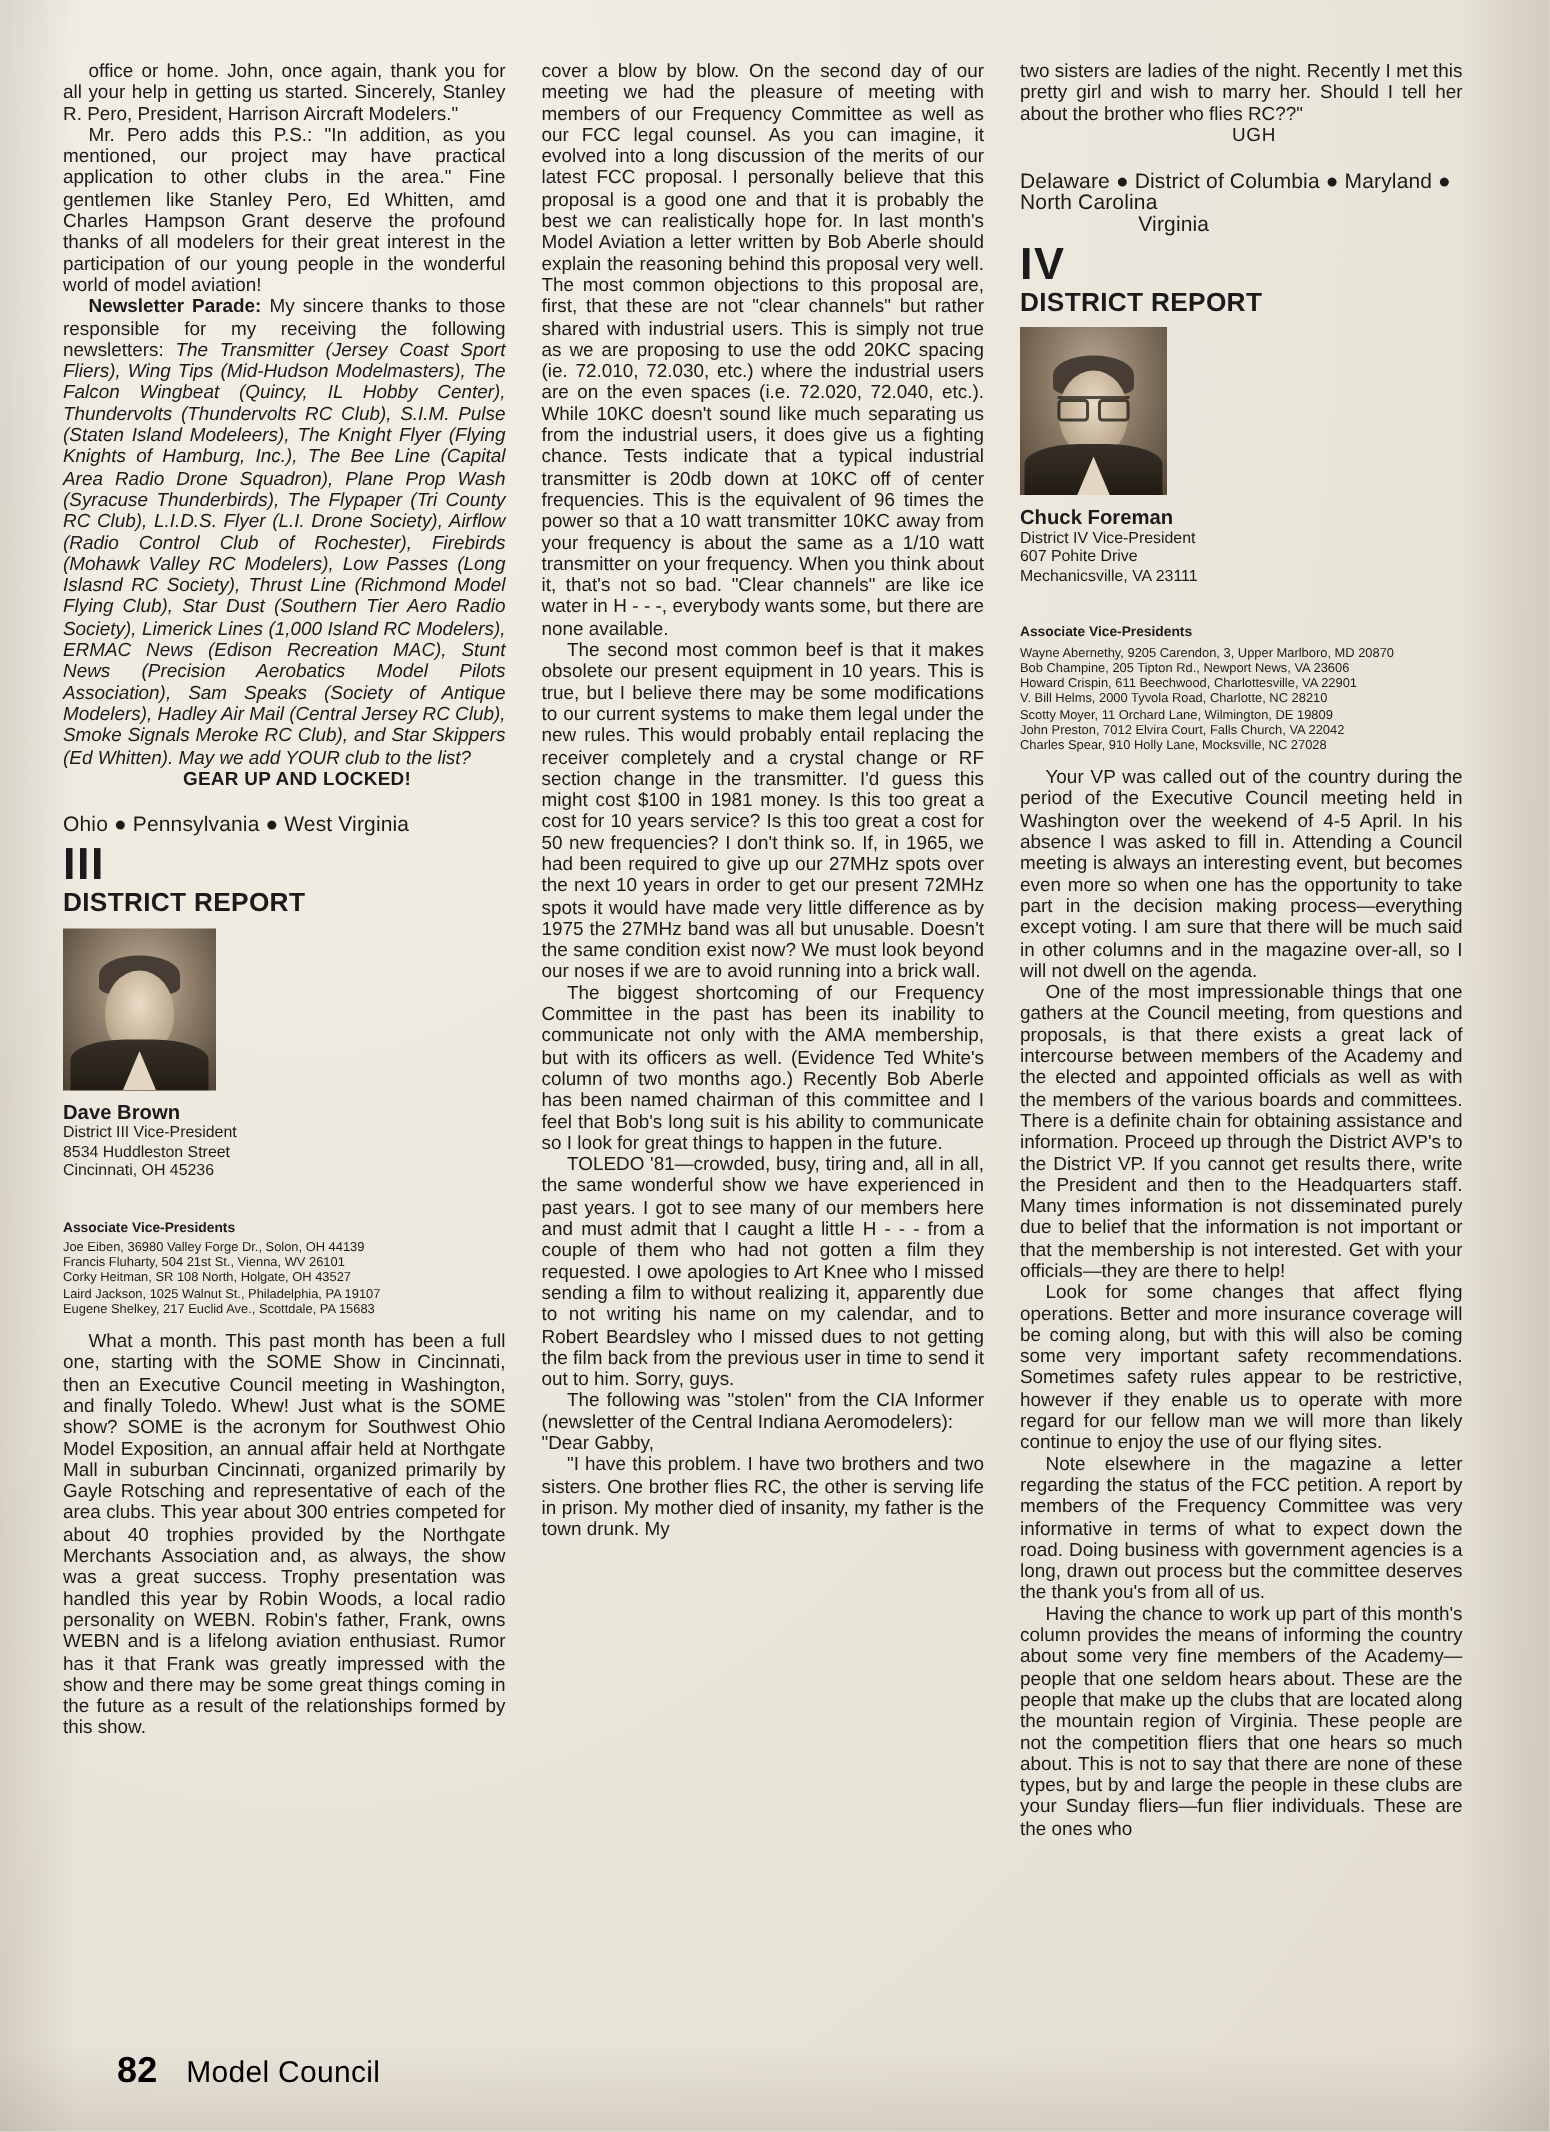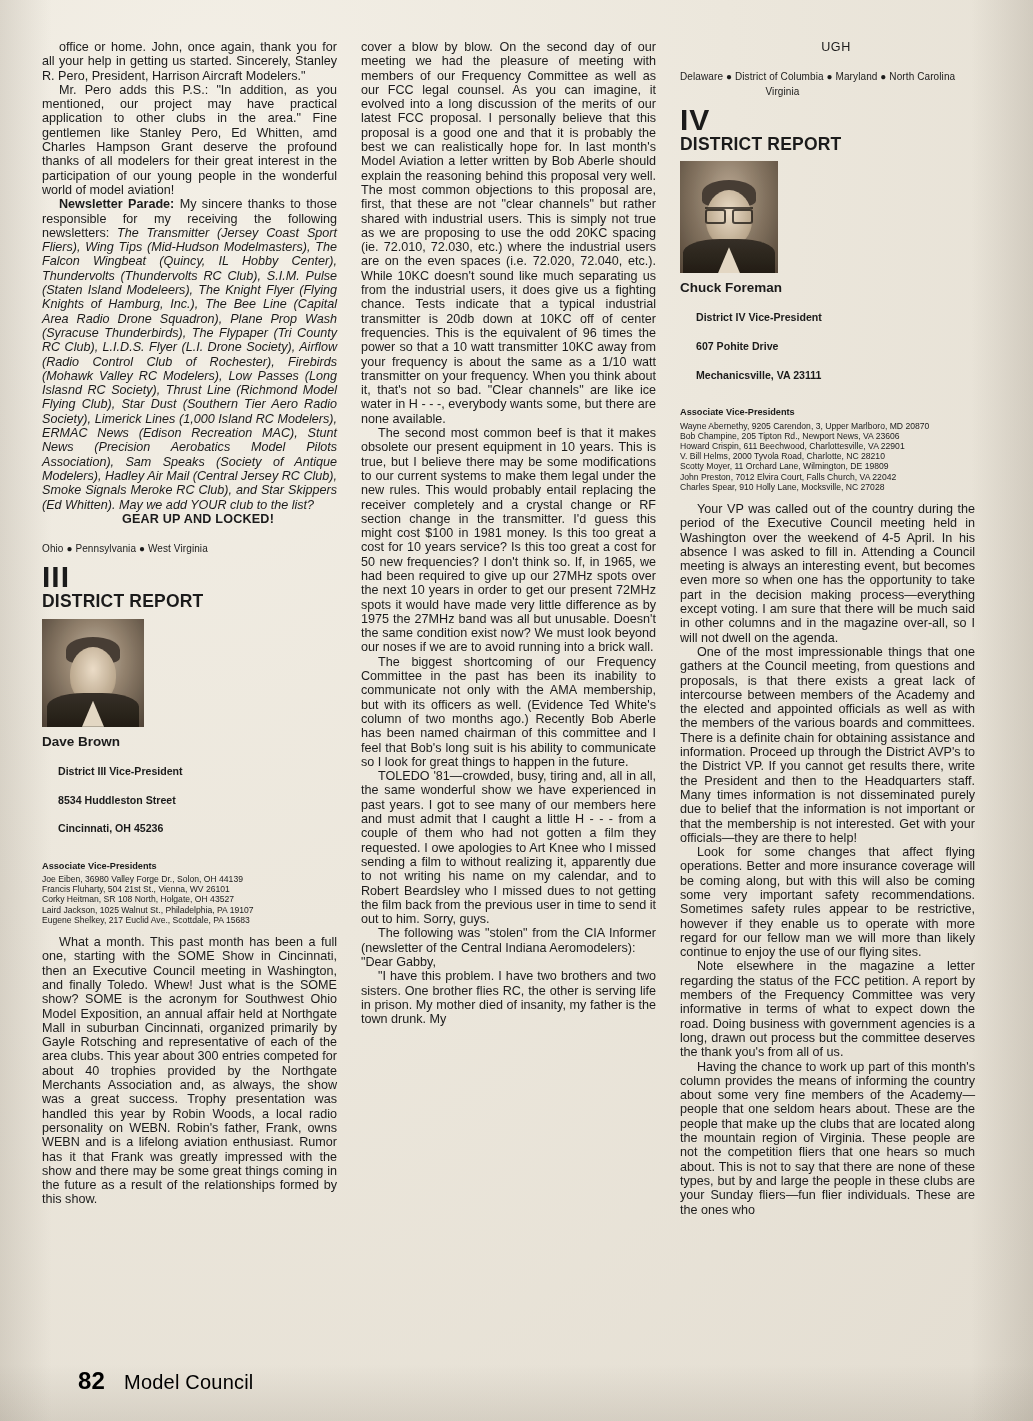--- a/index.html
+++ b/index.html
@@ -66,21 +66,21 @@
     text-indent: 0;
     margin: 14px 0 24px 0;
     letter-spacing: .5px;
   }
   
   .district {
     margin-top: 16px;
     position: relative;
   }
   .district .states {
-    font-size: 10px;
+    font-size: 14px;
     letter-spacing: .1px;
     margin-bottom: 6px;
     text-indent: 0;
     text-align: left;
   }
   .district .states .sub {
     display: block;
     text-align: center;
     padding-right: 90px;
   }
@@ -184,22 +184,22 @@
     margin-top: 8px;
   }
   .p-name {
     font-size: 13.5px;
     font-weight: bold;
     margin: 0;
     text-indent: 0;
   }
   .p-line {
     font-size: 10.6px;
-    font-weight: bold;
-    margin: 16px;
+    font-weight: normal;
+    margin: 0;
     line-height: 12.6px;
     text-indent: 0;
   }
   .avp-title {
     font-size: 9.2px;
     font-weight: bold;
     margin: 24px 0 1px 0;
     text-indent: 0;
   }
   .avp {
@@ -273,20 +273,21 @@
       <p class="noind">cover a blow by blow. On the second day of our meeting we had the pleasure of meeting with members of our Frequency Committee as well as our FCC legal counsel. As you can imagine, it evolved into a long discussion of the merits of our latest FCC proposal. I personally believe that this proposal is a good one and that it is probably the best we can realistically hope for. In last month's Model Aviation a letter written by Bob Aberle should explain the reasoning behind this proposal very well. The most common objections to this proposal are, first, that these are not "clear channels" but rather shared with industrial users. This is simply not true as we are proposing to use the odd 20KC spacing (ie. 72.010, 72.030, etc.) where the industrial users are on the even spaces (i.e. 72.020, 72.040, etc.). While 10KC doesn't sound like much separating us from the industrial users, it does give us a fighting chance. Tests indicate that a typical industrial transmitter is 20db down at 10KC off of center frequencies. This is the equivalent of 96 times the power so that a 10 watt transmitter 10KC away from your frequency is about the same as a 1/10 watt transmitter on your frequency. When you think about it, that's not so bad. "Clear channels" are like ice water in H - - -, everybody wants some, but there are none available.</p>
       <p>The second most common beef is that it makes obsolete our present equipment in 10 years. This is true, but I believe there may be some modifications to our current systems to make them legal under the new rules. This would probably entail replacing the receiver completely and a crystal change or RF section change in the transmitter. I'd guess this might cost $100 in 1981 money. Is this too great a cost for 10 years service? Is this too great a cost for 50 new frequencies? I don't think so. If, in 1965, we had been required to give up our 27MHz spots over the next 10 years in order to get our present 72MHz spots it would have made very little difference as by 1975 the 27MHz band was all but unusable. Doesn't the same condition exist now? We must look beyond our noses if we are to avoid running into a brick wall.</p>
       <p>The biggest shortcoming of our Frequency Committee in the past has been its inability to communicate not only with the AMA membership, but with its officers as well. (Evidence Ted White's column of two months ago.) Recently Bob Aberle has been named chairman of this committee and I feel that Bob's long suit is his ability to communicate so I look for great things to happen in the future.</p>
       <p>TOLEDO '81—crowded, busy, tiring and, all in all, the same wonderful show we have experienced in past years. I got to see many of our members here and must admit that I caught a little H - - - from a couple of them who had not gotten a film they requested. I owe apologies to Art Knee who I missed sending a film to without realizing it, apparently due to not writing his name on my calendar, and to Robert Beardsley who I missed dues to not getting the film back from the previous user in time to send it out to him. Sorry, guys.</p>
       <p>The following was "stolen" from the CIA Informer (newsletter of the Central Indiana Aeromodelers):</p>
       <p class="noind">"Dear Gabby,</p>
       <p>"I have this problem. I have two brothers and two sisters. One brother flies RC, the other is serving life in prison. My mother died of insanity, my father is the town drunk. My</p>
     </div>
 
     <div class="col">
+      <p class="noind">two sisters are ladies of the night. Recently I met this pretty girl and wish to marry her. Should I tell her about the brother who flies RC??"</p>
       <p class="ugh">UGH</p>
 
       <div class="district">
         <div class="states">
           <span>Delaware ● District of Columbia ● Maryland ● North Carolina</span>
           <span class="sub">Virginia</span>
         </div>
         <div class="d-head">
           <div class="d-head-left">
             <div class="roman">IV</div>

